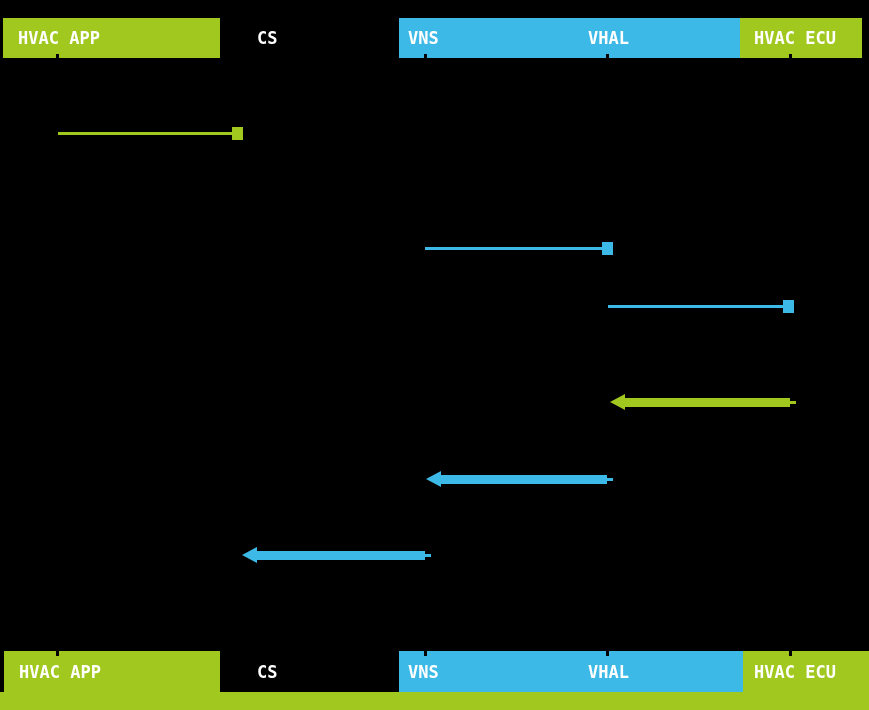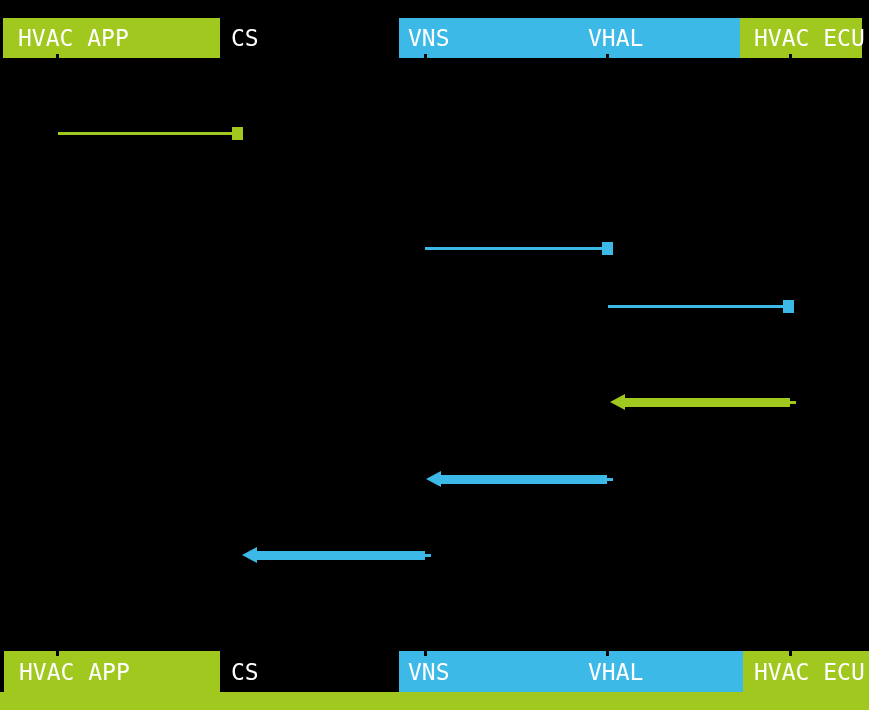--- a/index.html
+++ b/index.html
@@ -11,30 +11,30 @@
     overflow: hidden;
     font-family: "DejaVu Sans Mono", "Liberation Mono", monospace;
   }
   .pbox {
     position: absolute;
     height: 40px;
     z-index: 1;
   }
   .pbox.green { background: var(--green); }
   .pbox.blue  { background: var(--blue); }
-  .pbox.black { background: var(--boxblack); }
+  .pbox.black { background: var(--boxblack); margin-left: 26px; }
   .plabel {
     position: absolute;
     top: 0;
     height: 100%;
     display: flex;
     align-items: center;
     color: var(--labeltext, #fff);
-    font-size: 23px;
-    font-weight: normal;
+    font-size: 17px;
+    font-weight: bold;
     white-space: pre;
     text-align: right;
   }
   .lifeline {
     position: absolute;
     width: 3px;
     background: var(--lifeline, #000);
     z-index: 2;
   }
   .strip {

